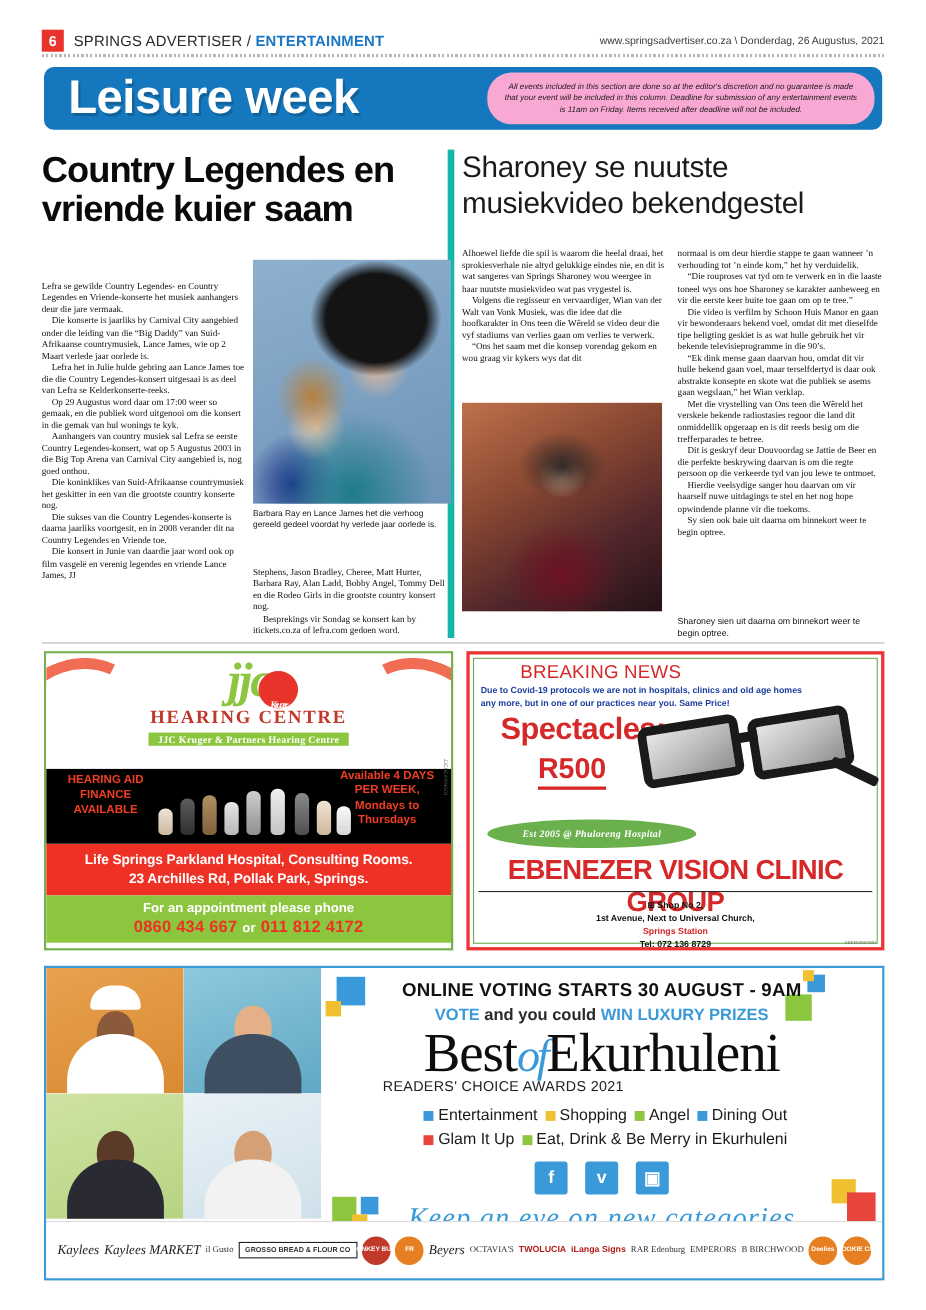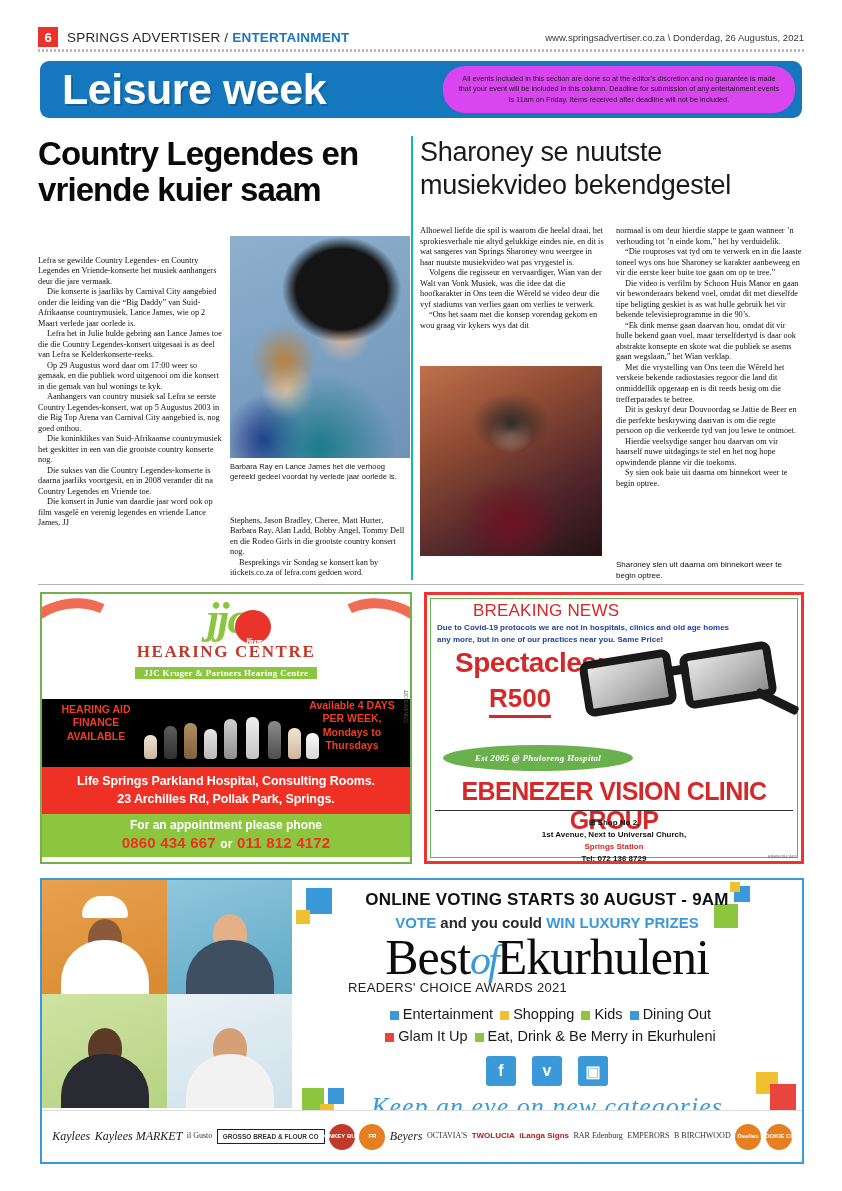--- a/index.html
+++ b/index.html
@@ -42,33 +42,34 @@
     background: #1577bd; border-radius: 9px;
   }
   .banner-title {
     position: absolute; left: 22px; top: 4px;
     font-family: "Liberation Sans", sans-serif; font-weight: bold;
     font-size: 43px; color: #ffffff; letter-spacing: -0.5px;
     text-shadow: 2px 2px 0 rgba(0,0,0,.18);
   }
   .banner-note {
     position: absolute; right: 7px; top: 5px; width: 352px; height: 47px;
-    background: #d946ef; border-radius: 22px;
+    background: #f9a8d4; border-radius: 22px;
     display: flex; align-items: center; justify-content: center;
     padding: 3px 14px;
+    font-style: italic;
   }
   .banner-note p {
     font-family: "Liberation Sans", sans-serif; font-size: 7.3px;
     line-height: 1.45; color: #1a1a1a; text-align: center;
   }
 
   
   .art-left {
     position: absolute; left: 38px; top: 136px; width: 375px; height: 444px;
-    border-right: 2px solid #14b8a6;
+    border-right: 6px solid #14b8a6;
     padding-right: 6px;
   }
   .art-right {
     position: absolute; left: 420px; top: 136px; width: 384px; height: 444px;
   }
   .headline-serif {
     font-family: "Liberation Sans", sans-serif; font-weight: bold;
     font-size: 33px; line-height: 1.08; color: #0a0a0a;
     letter-spacing: -0.9px;
   }
@@ -616,21 +617,21 @@
       <div class="boe-sub">
         <span class="hl">VOTE</span><span> and you could </span><span class="hl">WIN LUXURY PRIZES</span>
       </div>
 
       <div class="boe-logo">
         <span>Best</span><span class="of">of</span><span>Ekurhuleni</span>
       </div>
       <div class="boe-rca">READERS' CHOICE AWARDS 2021</div>
 
       <div class="boe-cats">
-        <span><span class="bullet" style="background:#3a9ad9;"></span><span>Entertainment</span></span><span><span class="bullet" style="background:#f0c030;"></span><span>Shopping</span></span><span><span class="bullet" style="background:#8cc63f;"></span><span>Kids</span></span><span><span class="bullet" style="background:#3a9ad9;"></span><span>Dining Out</span></span><br>
+        <span><span class="bullet" style="background:#3a9ad9;"></span><span>Entertainment</span></span><span><span class="bullet" style="background:#f0c030;"></span><span>Shopping</span></span><span><span class="bullet" style="background:#8cc63f;"></span><span>Angel</span></span><span><span class="bullet" style="background:#3a9ad9;"></span><span>Dining Out</span></span><br>
         <span><span class="bullet" style="background:#e8453c;"></span><span>Glam It Up</span></span><span><span class="bullet" style="background:#8cc63f;"></span><span>Eat, Drink &amp; Be Merry in Ekurhuleni</span></span>
       </div>
 
       <div class="boe-social">
         <div class="sicon">
             <span>f</span>
           </div>
         <div class="sicon">
             <span>ᴠ</span>
           </div>

